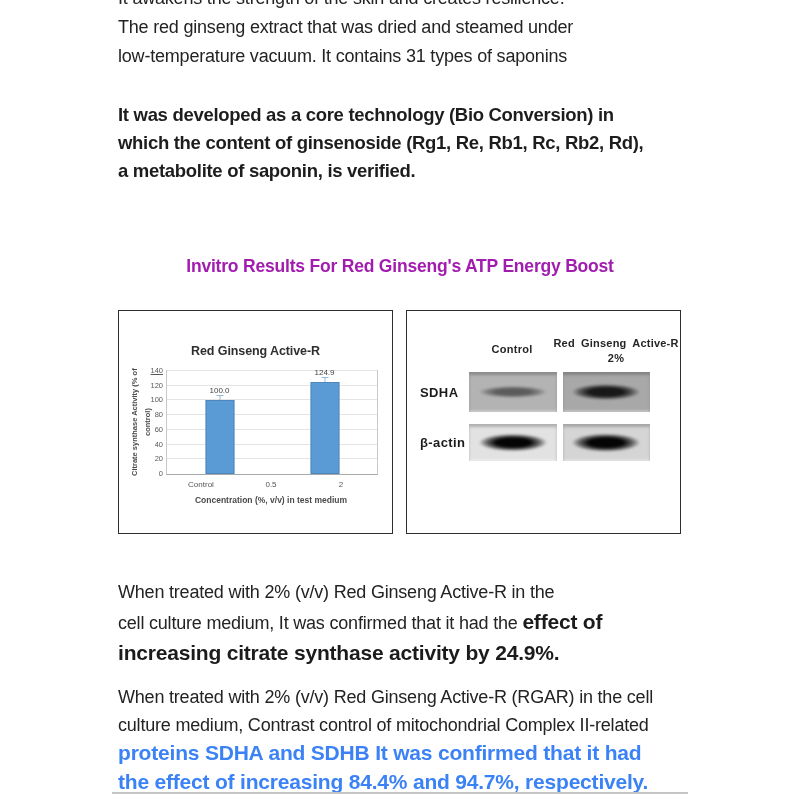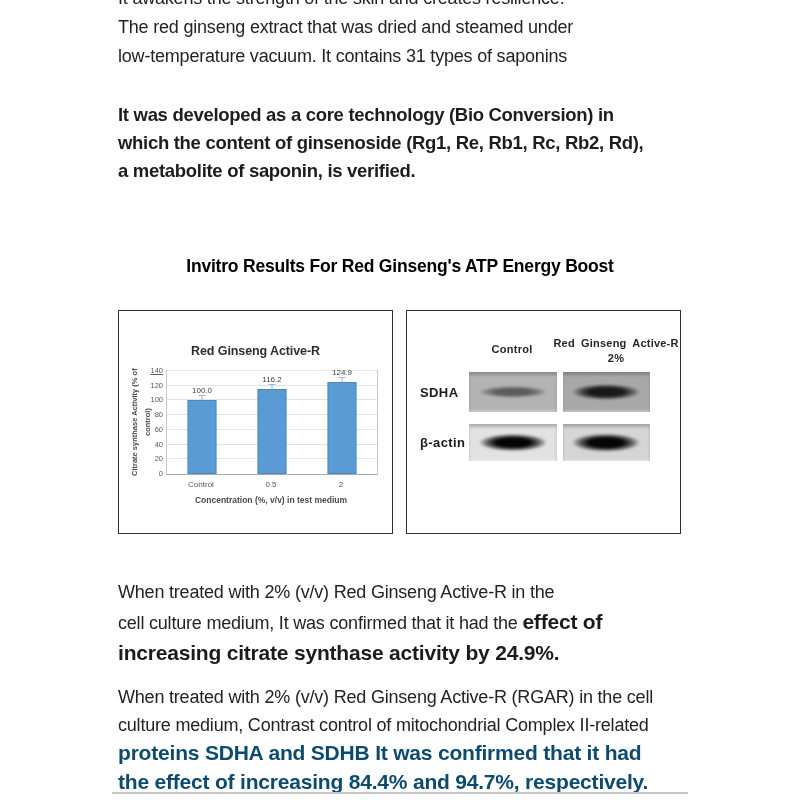--- a/index.html
+++ b/index.html
@@ -17,21 +17,21 @@
     white-space:pre-line; color:#232323;
   }
   .claim {
     margin:0; margin-top:30px;
     font-size:18.5px; line-height:28px; letter-spacing:-0.3px;
     font-weight:bold; white-space:pre-line; color:#1d1d1d;
   }
   .results-heading {
     margin:0; margin-top:71px;
     text-align:center; font-size:17.5px; font-weight:bold;
-    letter-spacing:-0.2px; color:#000000;
+    letter-spacing:-0.2px; color:#a21caf;
   }
 
   
   .figures { margin-top:33px; display:flex; gap:13px; }
   .panel {
     width:275px; height:224px; box-sizing:border-box;
     border:1px solid #2e2e2e; background:#ffffff; position:relative;
   }
 
   
@@ -122,21 +122,21 @@
     margin:0; margin-top:44px;
     font-size:18px; line-height:29px; letter-spacing:-0.2px;
     white-space:pre-line; color:#232323;
   }
   .outcome1 .em { font-size:21px; font-weight:bold; color:#1b1b1b; }
   .outcome2 {
     margin:0; margin-top:14px;
     font-size:18px; line-height:28px; letter-spacing:-0.2px;
     white-space:pre-line; color:#232323;
   }
-  .outcome2 .em { font-size:21px; font-weight:bold; color:#0c4a6e; }
+  .outcome2 .em { font-size:21px; font-weight:bold; color:#3b82f6; }
 
   .bottom-divider {
     position:absolute; left:112px; top:792px; width:576px; height:2px;
     background:#c6c6c6;
   }
 </style>
 </head>
 <body>
 
 <div class="content">
@@ -172,25 +172,20 @@
           <div class="ytick" style="bottom: 85.7143%;">120</div>
           <div class="gridline" style="bottom: 100%;"></div>
           <div class="ytick" style="bottom: 100%; text-decoration: underline;">140</div>
           <div class="bars">
             <div class="bar-slot">
               <div class="bar" style="height: 71.4286%; background: rgb(91, 155, 213);"></div>
               <div class="errbar" style="bottom: 71.4286%;"></div>
               <div class="bar-value" style="bottom: calc(71.4286% + 5px);">100.0</div>
             </div>
             <div class="bar-slot">
-              <div class="bar" style="height: 83%; background: rgb(91, 155, 213);"></div>
-              <div class="errbar" style="bottom: 83%;"></div>
-              <div class="bar-value" style="bottom: calc(83% + 5px);">116.2</div>
-            </div>
-            <div class="bar-slot">
               <div class="bar" style="height: 89.2143%; background: rgb(91, 155, 213);"></div>
               <div class="errbar" style="bottom: 89.2143%;"></div>
               <div class="bar-value" style="bottom: calc(89.2143% + 5px);">124.9</div>
             </div>
           </div>
         </div>
       <div class="chart-xticks" id="chart-xticks">
           <div class="xtick">Control</div>
           <div class="xtick">0.5</div>
           <div class="xtick">2</div>

